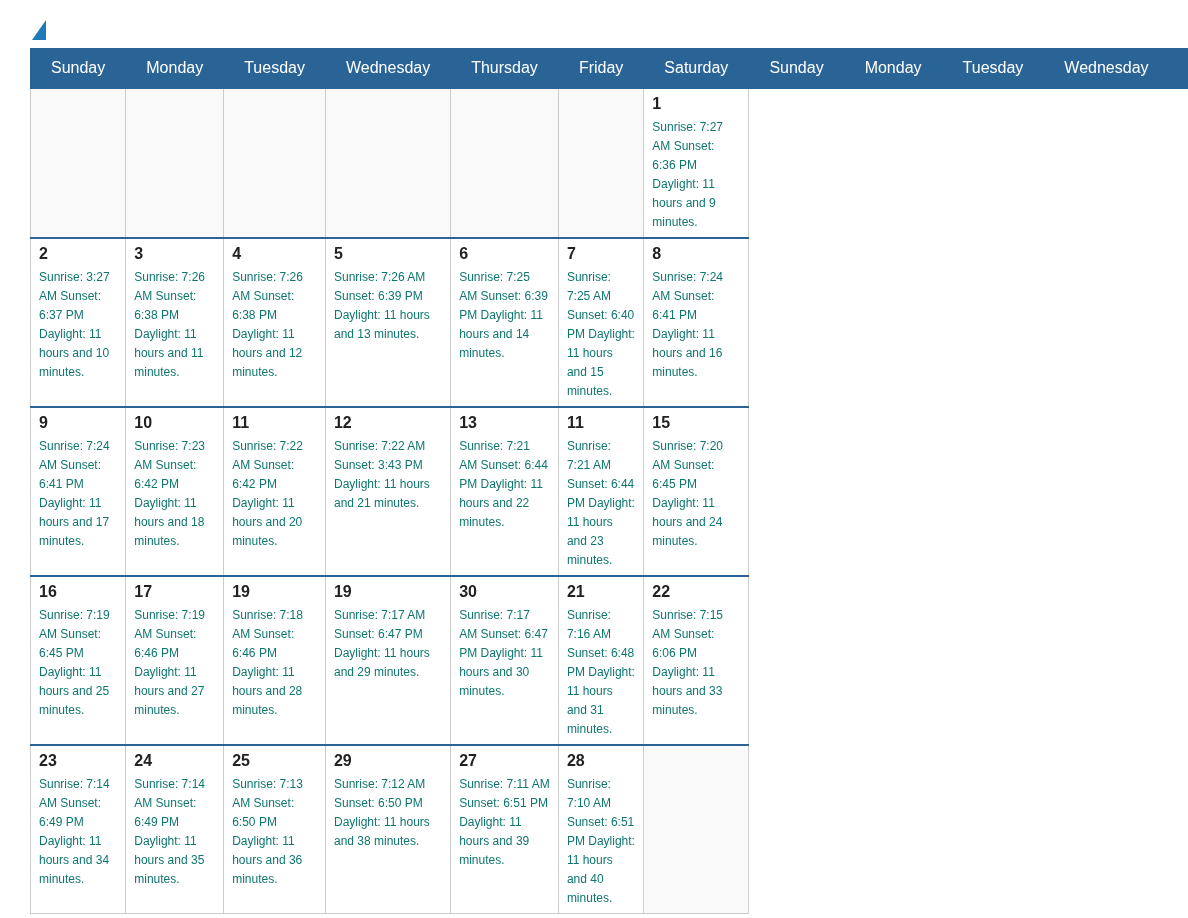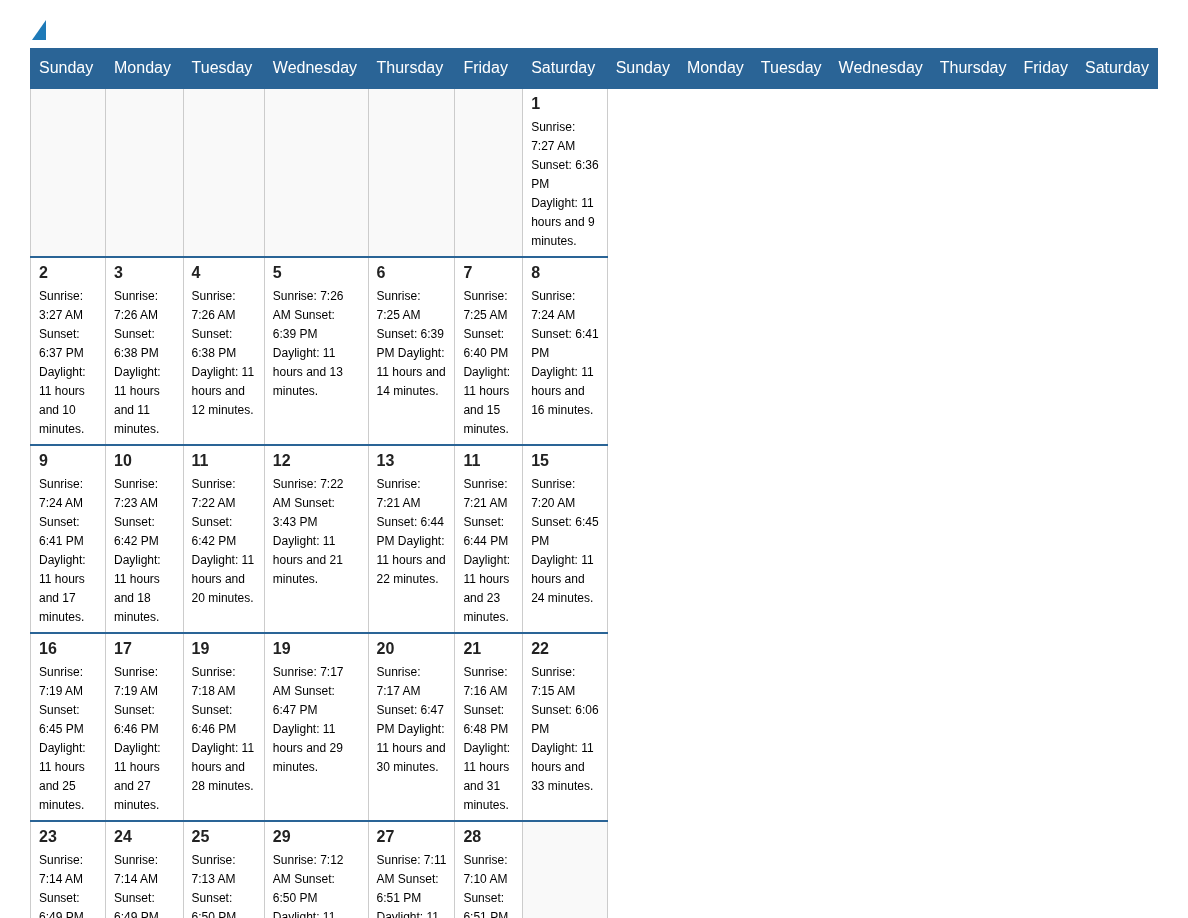--- a/index.html
+++ b/index.html
@@ -66,42 +66,42 @@
     table {
       width: 100%;
       border-collapse: collapse;
       margin-top: 10px;
     }
     th {
       background-color: #2a6496;
       color: #fff;
       font-size: 16px;
       font-weight: normal;
-      padding: 10px 8px;
+      padding: 10px 20px;
       text-align: left;
       border: 1px solid #2a6496;
     }
     td {
       border: 1px solid #ccc;
       vertical-align: top;
       padding: 6px 8px;
       width: 14.285%;
       min-height: 100px;
       height: 130px;
     }
     .day-number {
       font-size: 16px;
       font-weight: bold;
       color: #222;
       display: block;
       margin-bottom: 4px;
     }
     .day-info {
       font-size: 12px;
-      color: #000000;
+      color: #0f766e;
       line-height: 1.5;
     }
     .empty-cell {
       background: #f9f9f9;
     }
     tr:first-child td {
       border-top: 2px solid #2a6496;
     }
     tr td {
       border-top: 2px solid #2a6496;
@@ -226,21 +226,21 @@
 Daylight: 11 hours
 and 27 minutes.</span></td>
         <td><span class="day-number">19</span><span class="day-info">Sunrise: 7:18 AM
 Sunset: 6:46 PM
 Daylight: 11 hours
 and 28 minutes.</span></td>
         <td><span class="day-number">19</span><span class="day-info">Sunrise: 7:17 AM
 Sunset: 6:47 PM
 Daylight: 11 hours
 and 29 minutes.</span></td>
-        <td><span class="day-number">20</span><span class="day-info">Sunrise: 7:17 AM
+        <td><span class="day-number">30</span><span class="day-info">Sunrise: 7:17 AM
 Sunset: 6:47 PM
 Daylight: 11 hours
 and 30 minutes.</span></td>
         <td><span class="day-number">21</span><span class="day-info">Sunrise: 7:16 AM
 Sunset: 6:48 PM
 Daylight: 11 hours
 and 31 minutes.</span></td>
         <td><span class="day-number">22</span><span class="day-info">Sunrise: 7:15 AM
 Sunset: 6:06 PM
 Daylight: 11 hours

